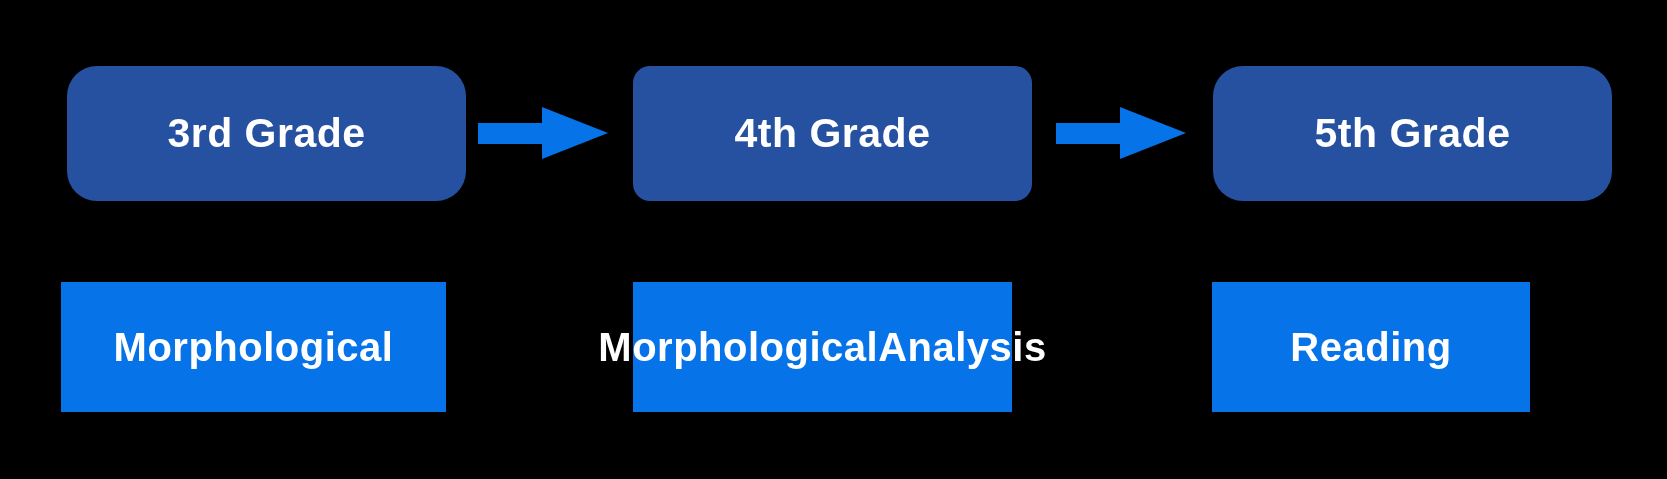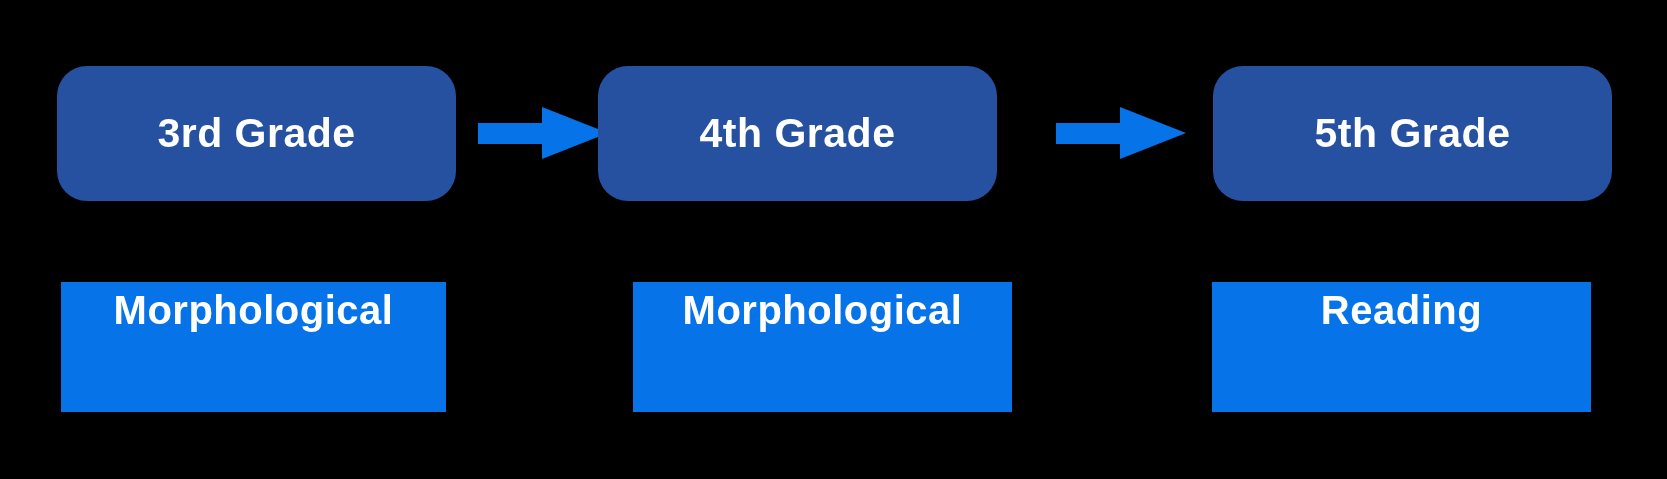--- a/index.html
+++ b/index.html
@@ -30,45 +30,46 @@
     align-items: center;
     justify-content: center;
   }
   .grade-box .label {
     color: var(--text-color);
     font-size: 41px;
     font-weight: 700;
     letter-spacing: 0.5px;
     white-space: nowrap;
   }
-  .grade-1 { left: 57px; }
-  .grade-2 { left: 598px; }
+  .grade-1 { left: 67px; }
+  .grade-2 { left: 633px; border-radius: 17px; }
   .grade-3 { left: 1213px; }
 
   .skill-box {
     position: absolute;
     top: 282px;
     height: 130px;
     background: var(--skill-box-fill);
     display: flex;
-    flex-direction: column;
+    flex-direction: row;
     align-items: center;
+    justify-content: center;
     text-align: center;
   }
   .skill-box .line {
     color: var(--text-color);
     font-size: 40px;
     font-weight: 700;
     line-height: 1.4;
     letter-spacing: 0.5px;
     white-space: nowrap;
   }
   .skill-1 { left: 61px;   width: 385px; }
   .skill-2 { left: 633px;  width: 379px; }
-  .skill-3 { left: 1212px; width: 379px; }
+  .skill-3 { left: 1212px; width: 318px; }
 
   .flow-arrow {
     position: absolute;
     top: 106px;
     width: 130px;
     height: 54px;
   }
   .flow-arrow rect,
   .flow-arrow polygon { fill: var(--arrow-fill); }
   .arrow-1 { left: 478px; }
@@ -100,19 +101,20 @@
   <div class="grade-box grade-3">
     <span class="label">5th Grade</span>
   </div>
 
   <div class="skill-box skill-1">
     <span class="line">Morphological</span>
   </div>
 
   <div class="skill-box skill-2">
     <span class="line">Morphological</span>
+    <span class="line">Analysis</span>
   </div>
 
   <div class="skill-box skill-3">
     <span class="line">Reading</span>
   </div>
 
 </div>
 
 </body></html>

